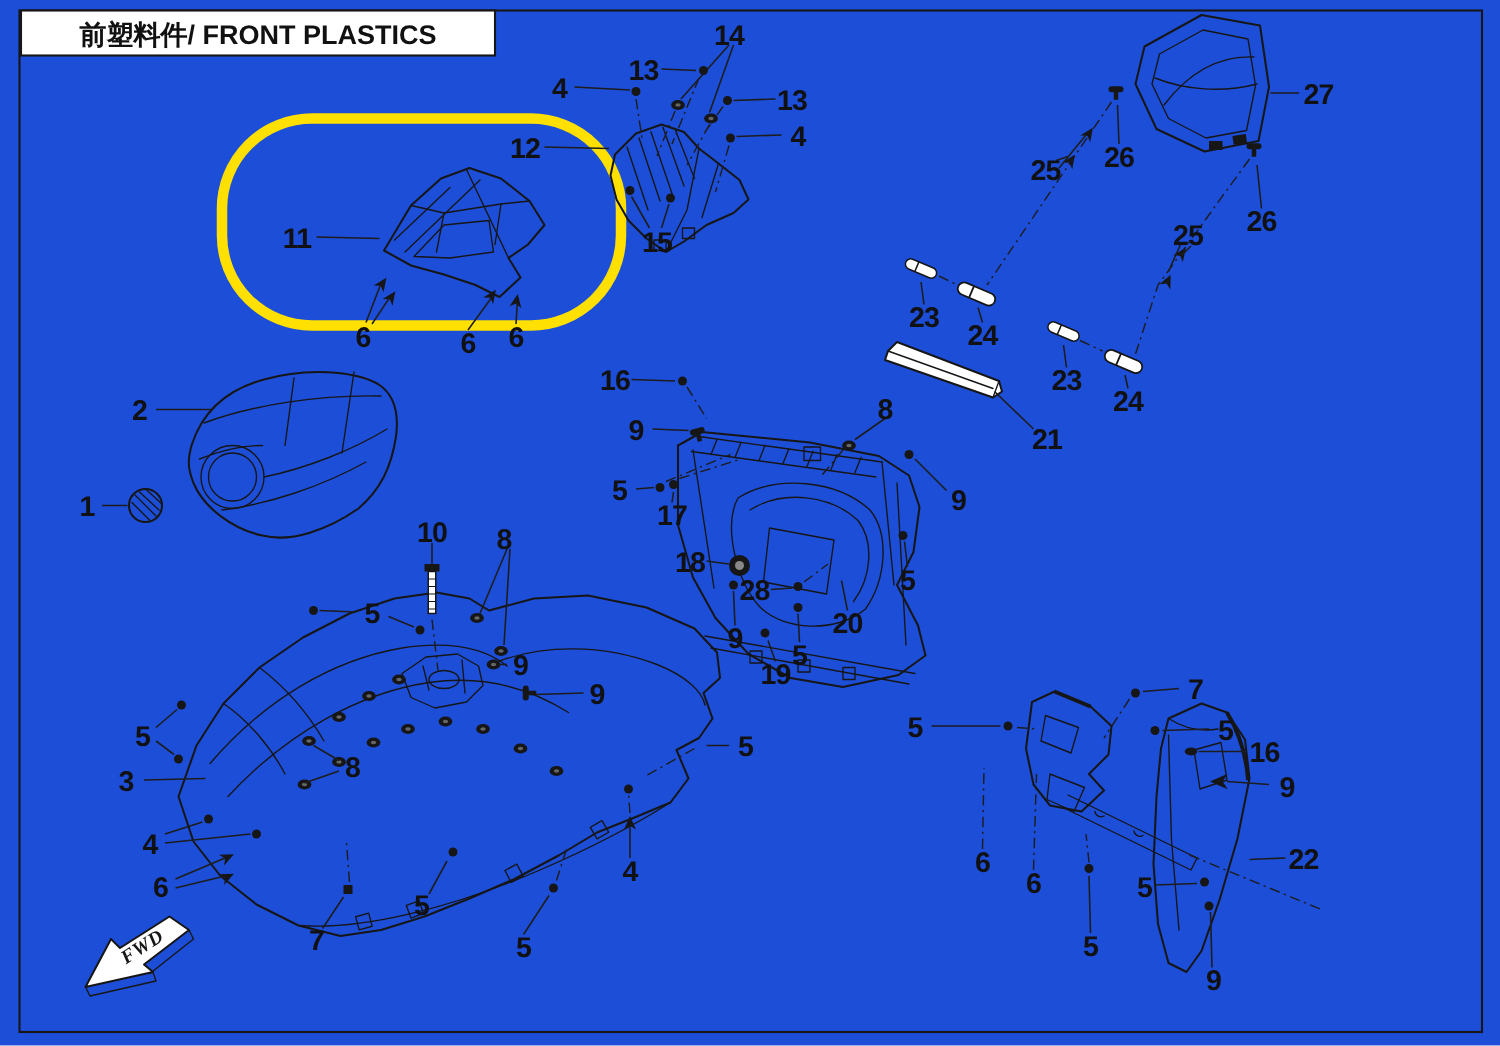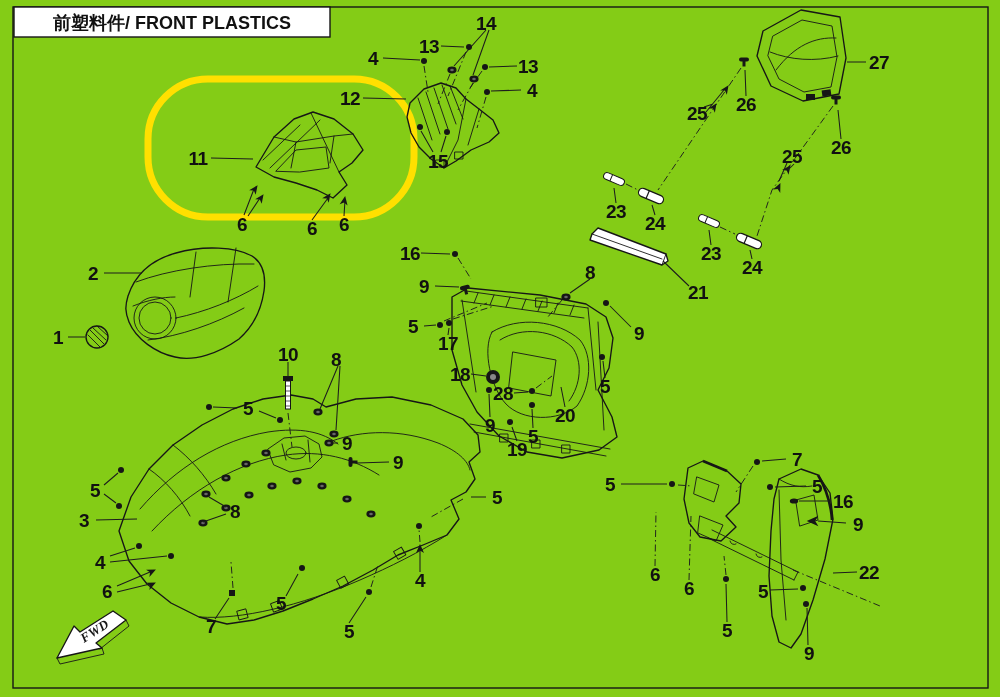--- a/index.html
+++ b/index.html
@@ -1,16 +1,16 @@
 <!DOCTYPE html>
 <html><head>
 <meta charset="utf-8">
 <style>
   html,body{margin:0;padding:0;background:#fff;}
-  .stage{position:relative;width:1000px;height:697px;background:#84cc16;overflow:hidden;
+  .stage{position:relative;width:1000px;height:697px;background:#1d4ed8;overflow:hidden;
          font-family:"Liberation Sans",sans-serif;}
   .stage svg{position:absolute;left:0;top:0;}
   .callout{font:bold 19px "Liberation Sans",sans-serif;fill:#111;text-anchor:middle;letter-spacing:-0.5px;}
   .title-text{font:bold 18px "Liberation Sans",sans-serif;fill:#111;text-anchor:middle;}
   .fwd-text{font:italic bold 13px "Liberation Serif",serif;fill:#161616;letter-spacing:0.5px;}
   .ol{fill:none;stroke:#161616;stroke-width:1.35;stroke-linejoin:round;stroke-linecap:round;}
   .d{fill:none;stroke:#161616;stroke-width:0.9;stroke-linejoin:round;stroke-linecap:round;}
   .ld{fill:none;stroke:#1d1d1d;stroke-width:1.05;}
   .dd{fill:none;stroke:#1d1d1d;stroke-width:0.95;stroke-dasharray:7 3 1.5 3;}
   .wf{fill:#fff;stroke:#161616;stroke-width:1.35;stroke-linejoin:round;}

